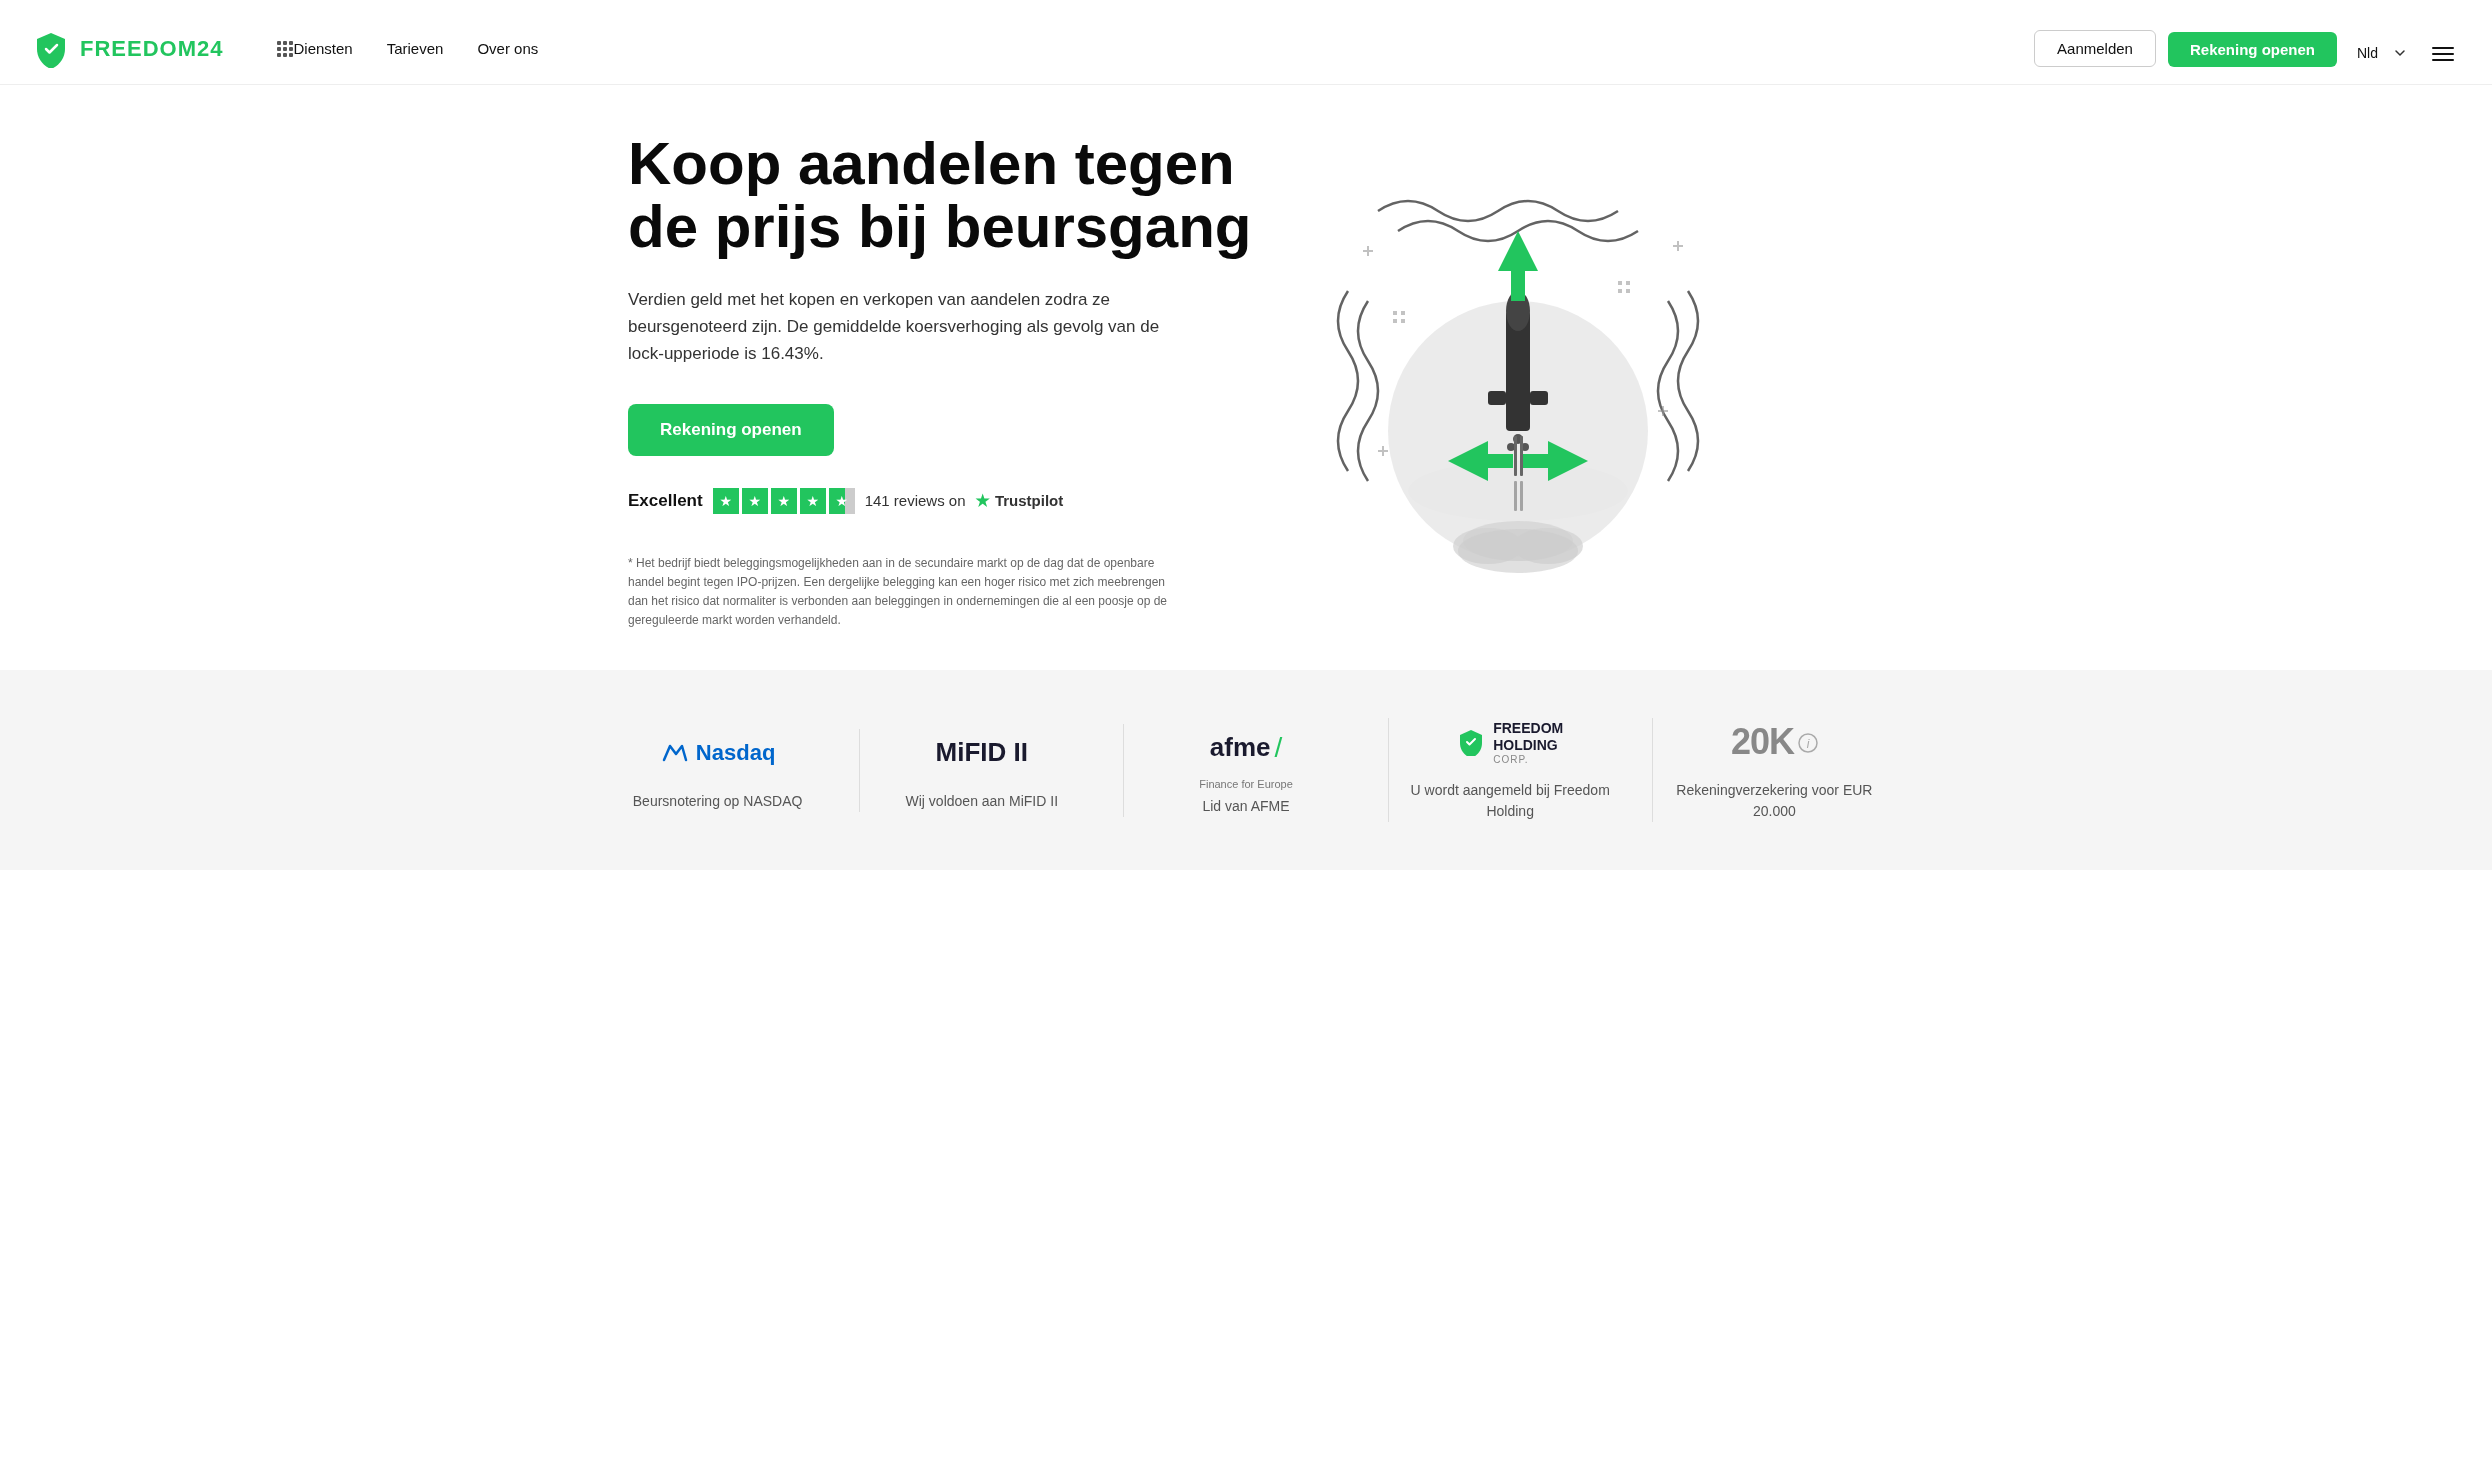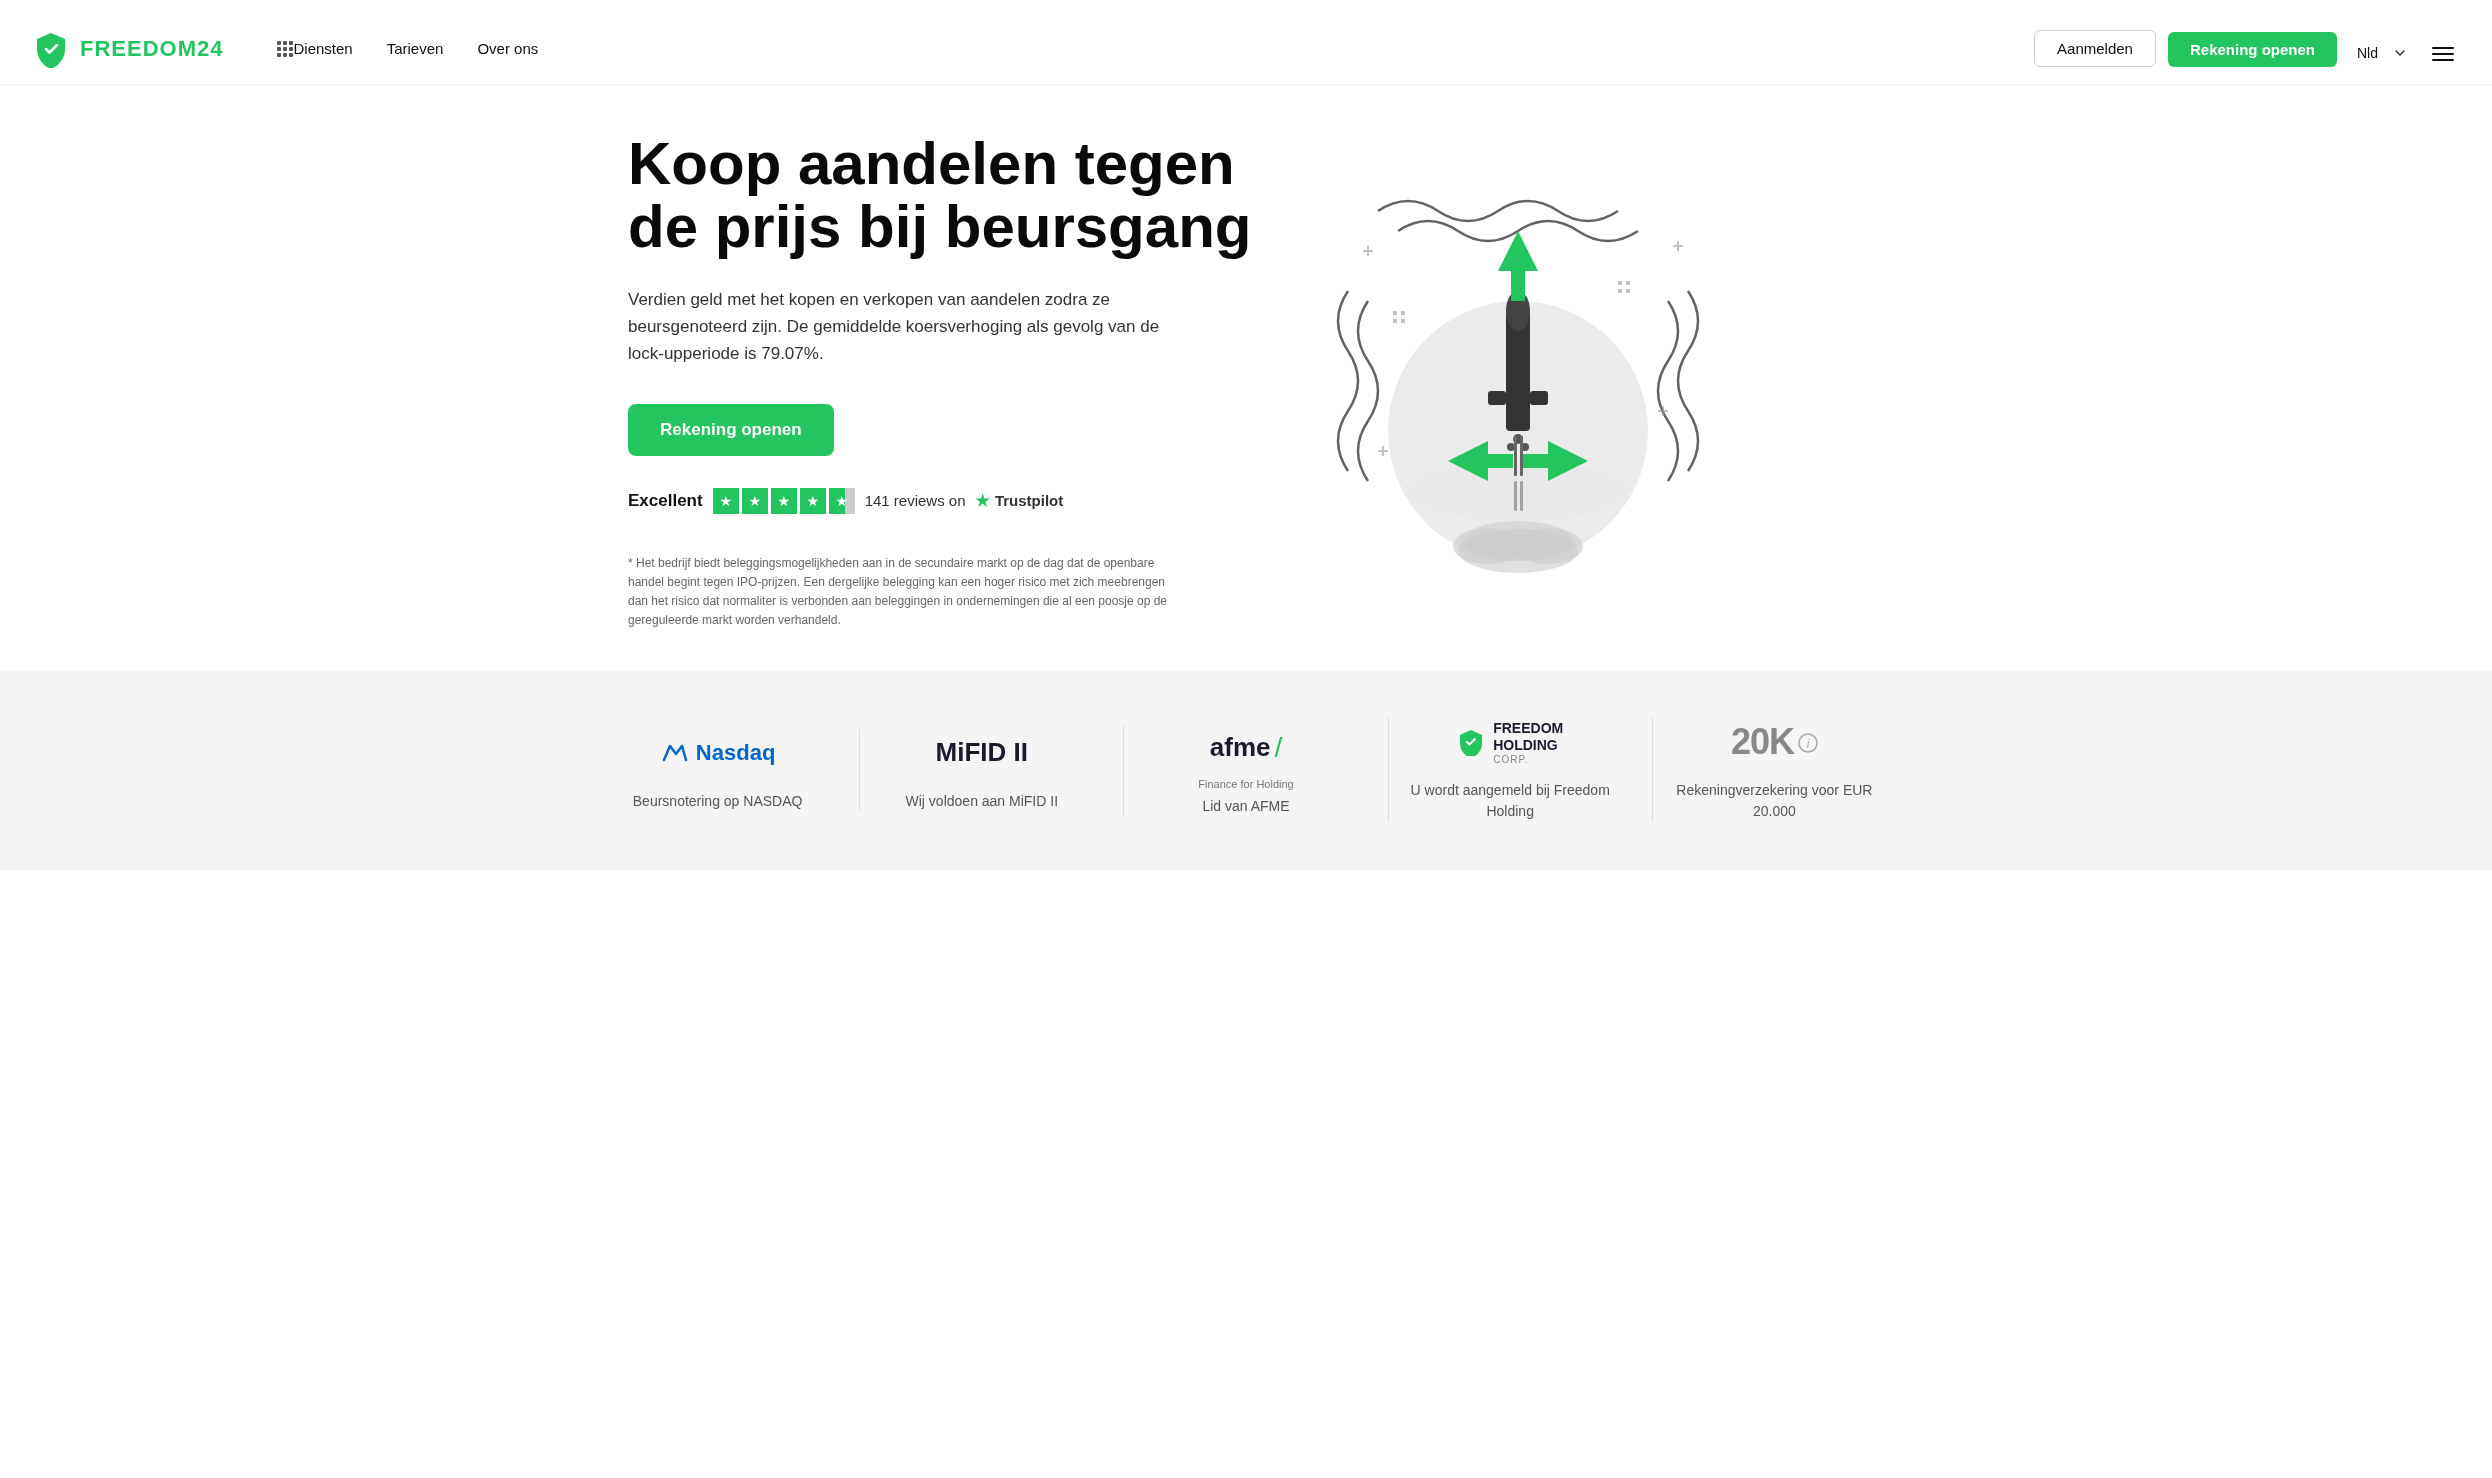--- a/index.html
+++ b/index.html
@@ -368,21 +368,21 @@
       <span></span>
         <span></span>
         <span></span>
     </div>
   </div>
 </nav>
 
 <section class="hero">
   <div class="hero-left">
     <h1 class="hero-title">Koop aandelen tegen de prijs bij beursgang</h1>
-    <p class="hero-subtitle">Verdien geld met het kopen en verkopen van aandelen zodra ze beursgenoteerd zijn. De gemiddelde koersverhoging als gevolg van de lock-upperiode is 79.07%.</p>
+    <p class="hero-subtitle">Verdien geld met het kopen en verkopen van aandelen zodra ze beursgenoteerd zijn. De gemiddelde koersverhoging als gevolg van de lock-upperiode is 16.43%.</p>
     <button class="btn-hero">Rekening openen</button>
 
     <div class="trustpilot-row">
       <span class="trustpilot-label">Excellent</span>
       <div class="stars">
         <div class="star">★</div>
         <div class="star">★</div>
         <div class="star">★</div>
         <div class="star">★</div>
         <div class="star half">★</div>
@@ -493,21 +493,21 @@
       <p class="badge-text">Wij voldoen aan MiFID II</p>
     </div>
 
     <div class="badge-item">
       <div class="badge-logo">
         <div class="afme-logo">
           <span class="afme-text-main">afme</span>
           <span class="afme-slash">/</span>
         </div>
       </div>
-      <div style="font-size:11px;color:#777;margin-top:-8px;margin-bottom:6px;">Finance for Holding</div>
+      <div style="font-size:11px;color:#777;margin-top:-8px;margin-bottom:6px;">Finance for Europe</div>
       <p class="badge-text">Lid van AFME</p>
     </div>
 
     <div class="badge-item">
       <div class="badge-logo">
         <div class="freedom-badge-logo">
           <svg class="freedom-shield-sm" viewBox="0 0 28 28">
             <path d="M14 2L3 7v8c0 7 4.5 13 11 15 6.5-2 11-8 11-15V7L14 2z" fill="#22c55e"></path>
             <path d="M10 14l2.5 2.5L18 11" stroke="#fff" stroke-width="2" fill="none" stroke-linecap="round" stroke-linejoin="round"></path>
           </svg>

